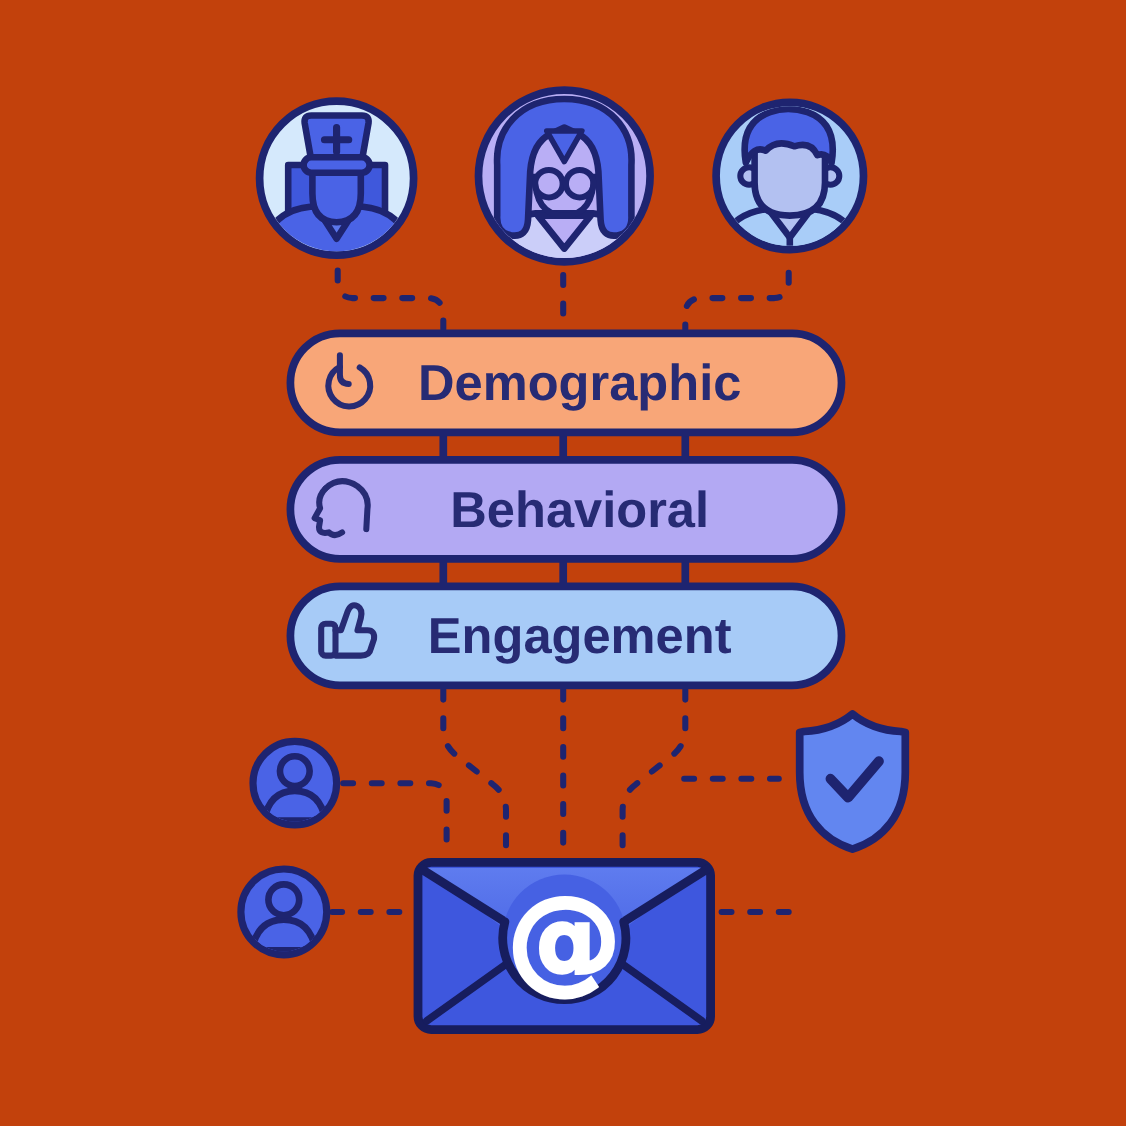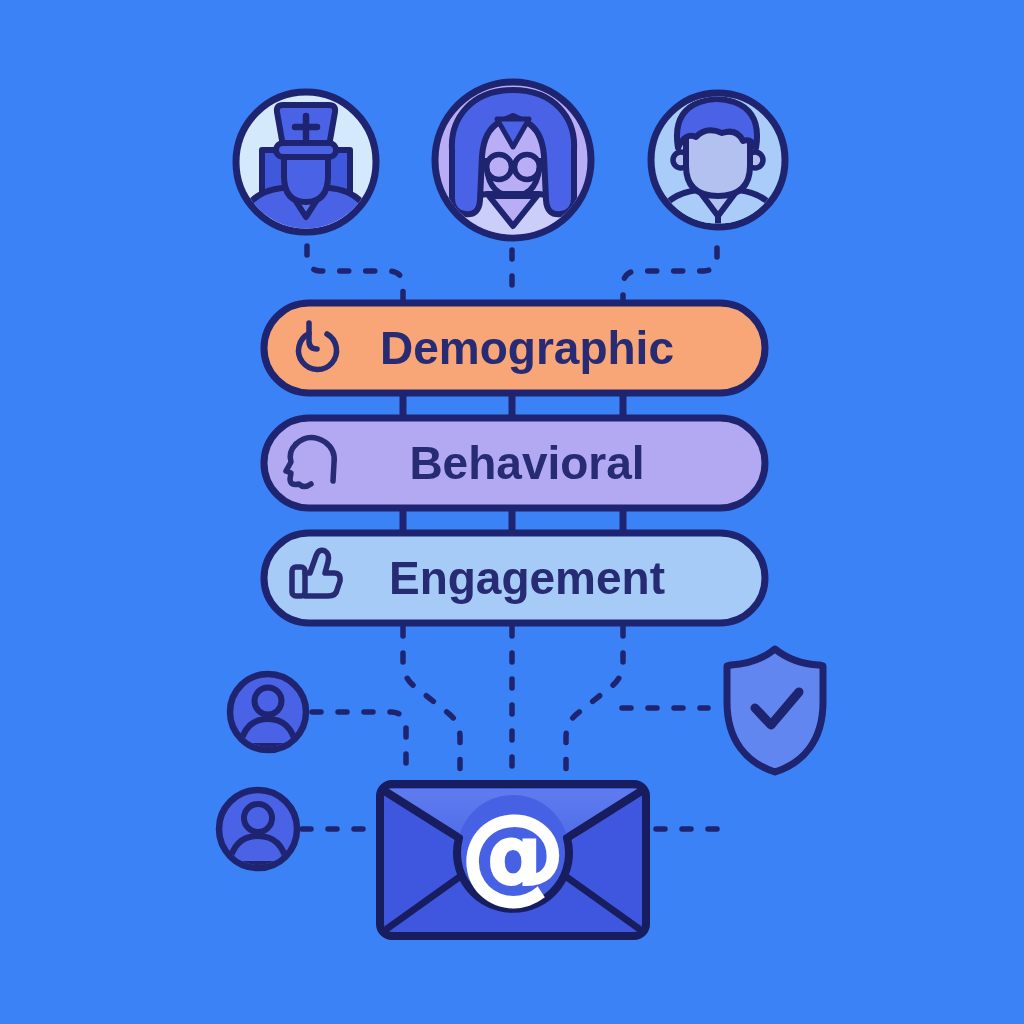--- a/index.html
+++ b/index.html
@@ -1,16 +1,16 @@
 <!DOCTYPE html>
 <html><head>
 <meta charset="utf-8">
 <style>
   html,body{margin:0;padding:0;background:#ffffff;}
-  .stage{position:relative;width:1024px;height:1024px;background:#3b82f6;overflow:hidden;
+  .stage{position:relative;width:1024px;height:1024px;background:#c2410c;overflow:hidden;
          font-family:"Liberation Sans", sans-serif;}
   svg{position:absolute;left:0;top:0;}
   .pill-label{font-family:"Liberation Sans", sans-serif;font-weight:bold;font-size:46px;}
   .at-glyph{font-family:"DejaVu Sans", sans-serif;font-weight:bold;font-size:104px;}
 </style>
 </head>
 <body>
 
 <div class="stage">
 <svg width="1024" height="1024" viewBox="0 0 1024 1024">

